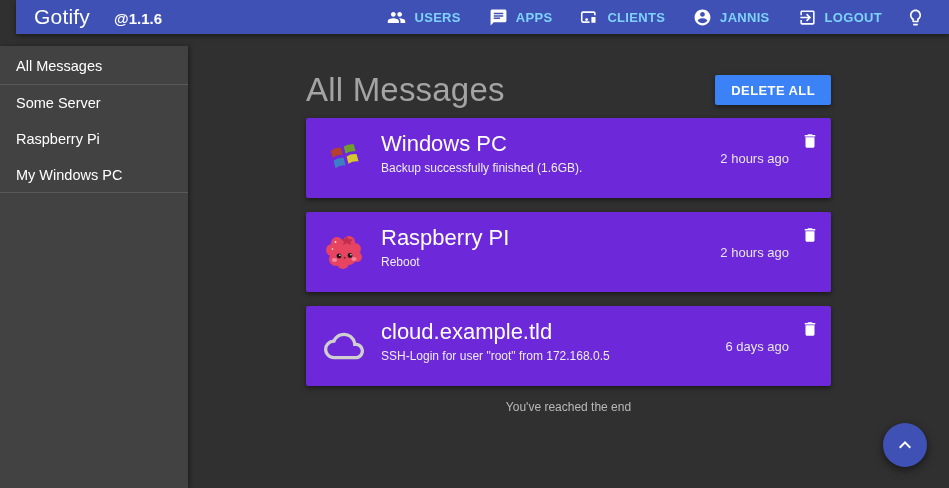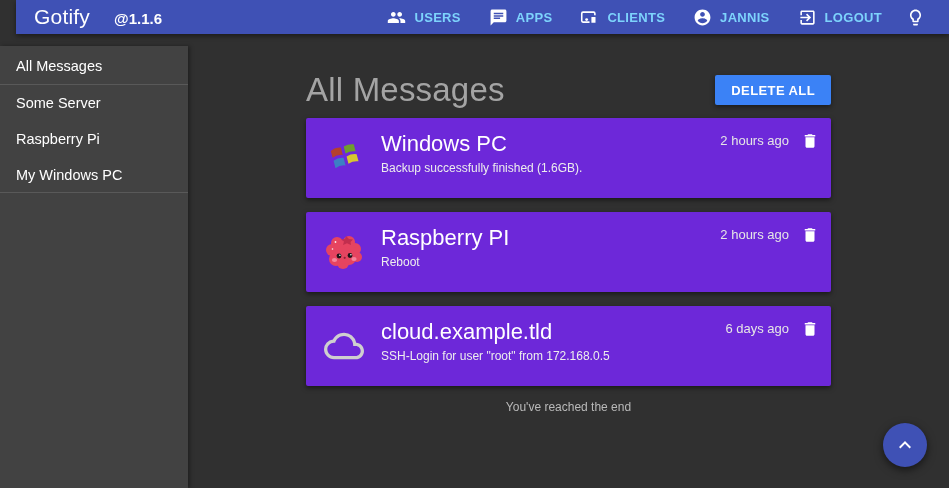--- a/index.html
+++ b/index.html
@@ -78,21 +78,21 @@
     height:80px; margin-bottom:14px;
     display:flex; align-items:stretch;
     padding:0 12px 0 18px;
   }
   .card-icon { width:40px; height:40px; align-self:center; flex-shrink:0; }
   .card-icon svg { width:40px; height:40px; display:block; }
   .card-text { margin-left:17px; padding-top:13px; flex:1; min-width:0; }
   .card-title { font-size:22px; color:#fff; line-height:26px; white-space:nowrap; }
   .card-body  { font-size:12px; color:#ededed; margin-top:4px; white-space:nowrap; }
   .card-right { display:flex; align-items:flex-start; padding-top:14px; }
-  .card-time  { font-size:13px; color:#e6e6e6; white-space:nowrap; margin-top:1px; }
+  .card-time  { font-size:13px; color:#e6e6e6; white-space:nowrap; margin-top:19px; }
   .trash-btn {
     background:transparent; border:none; cursor:pointer; color:#fff;
     padding:0; margin-left:12px;
   }
   .trash-btn svg { width:18px; height:18px; display:block; }
 
   .end-text { text-align:center; font-size:12px; color:#b9b9b9; margin-top:12px; }
 
   .fab {
     position:absolute; right:22px; bottom:21px;

